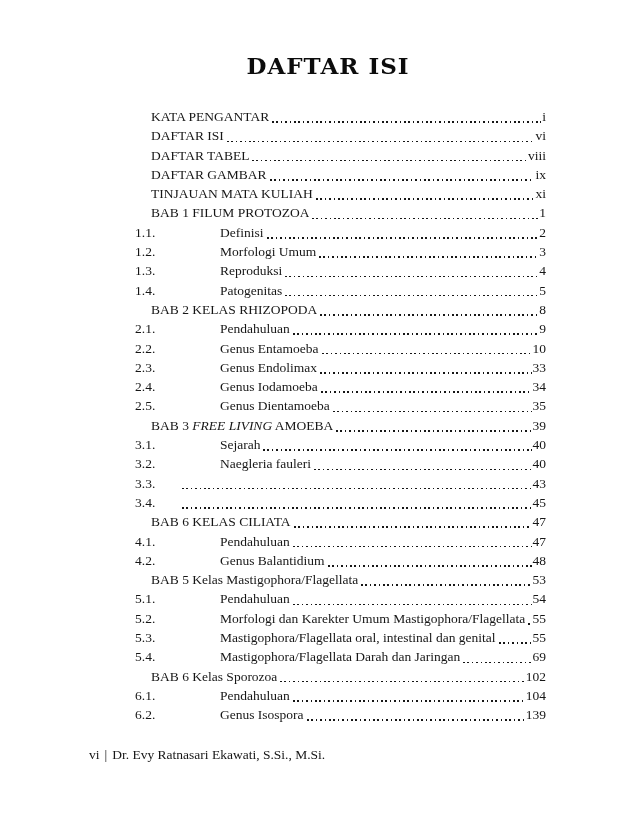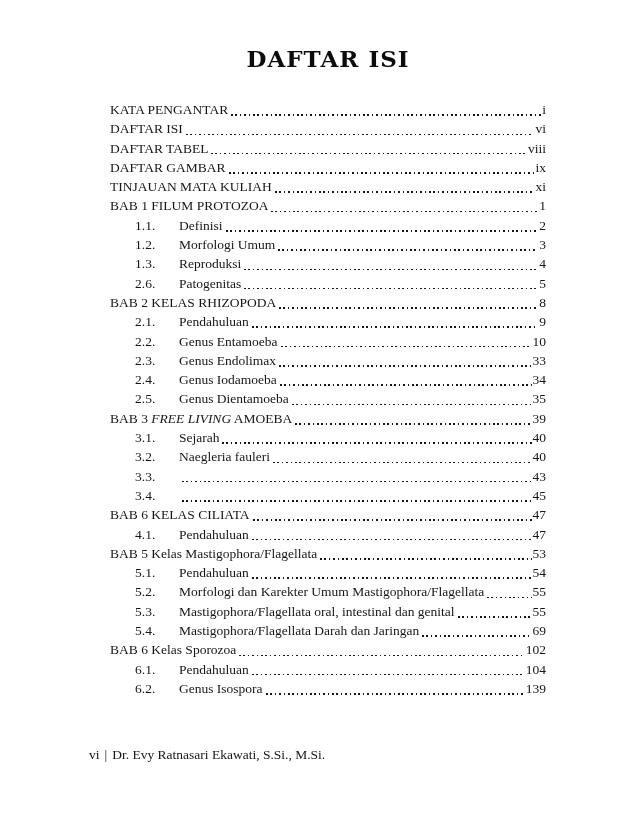--- a/index.html
+++ b/index.html
@@ -8,21 +8,21 @@
     height: 824px;
     background: #ffffff;
     position: relative;
     overflow: hidden;
     font-family: "Liberation Serif", "DejaVu Serif", serif;
     color: #161616;
   }
   .page-body {
     position: absolute;
     left: 110px;
-    top: 9px;
+    top: 16px;
     width: 436px;
     height: 714px;
   }
   .doc-title {
     position: absolute;
     top: 36px;
     left: 0;
     width: 436px;
     margin: 0;
     text-align: center;
@@ -45,21 +45,21 @@
     line-height: 19.3px;
     font-size: 13.5px;
     white-space: nowrap;
     overflow: hidden;
   }
   .toc-row.sub { padding-left: 25px; }
   .toc-num {
     flex: 0 0 44px;
     width: 44px;
   }
-  .toc-label { flex: 0 1 auto; overflow: hidden; }
+  .toc-label { flex: 0 1 auto; overflow: hidden; margin-left: 41px; }
   .toc-label .it { font-style: italic; text-align: right; }
   .dot-leader {
     flex: 1 1 0;
     min-width: 0;
     height: 1.6px;
     align-self: flex-end;
     margin: 0 1px 3.5px 3px;
     background: repeating-linear-gradient(to right, #161616 0 1.6px, transparent 1.6px 4.4px);
   }
   .toc-page { flex: 0 0 auto; text-align: right; }
@@ -136,21 +136,21 @@
   </div>
 
   <div class="toc-row sub">
     <span class="toc-num">1.3.</span>
     <span class="toc-label"><span>Reproduksi</span></span>
     <span class="dot-leader"></span>
     <span class="toc-page">4</span>
   </div>
 
   <div class="toc-row sub">
-    <span class="toc-num">2.6.</span>
+    <span class="toc-num">1.4.</span>
     <span class="toc-label"><span>Patogenitas</span></span>
     <span class="dot-leader"></span>
     <span class="toc-page">5</span>
   </div>
 
   <div class="toc-row top">
 
     <span class="toc-label"><span>BAB 2 KELAS RHIZOPODA</span></span>
     <span class="dot-leader"></span>
     <span class="toc-page">8</span>
@@ -231,20 +231,26 @@
     <span class="toc-page">47</span>
   </div>
 
   <div class="toc-row sub">
     <span class="toc-num">4.1.</span>
     <span class="toc-label"><span>Pendahuluan</span></span>
     <span class="dot-leader"></span>
     <span class="toc-page">47</span>
   </div>
 
+  <div class="toc-row sub">
+    <span class="toc-num">4.2.</span>
+    <span class="toc-label"><span>Genus Balantidium</span></span>
+    <span class="dot-leader"></span>
+    <span class="toc-page">48</span>
+  </div>
 
   <div class="toc-row top">
 
     <span class="toc-label"><span>BAB 5 Kelas Mastigophora/Flagellata</span></span>
     <span class="dot-leader"></span>
     <span class="toc-page">53</span>
   </div>
 
   <div class="toc-row sub">
     <span class="toc-num">5.1.</span>

